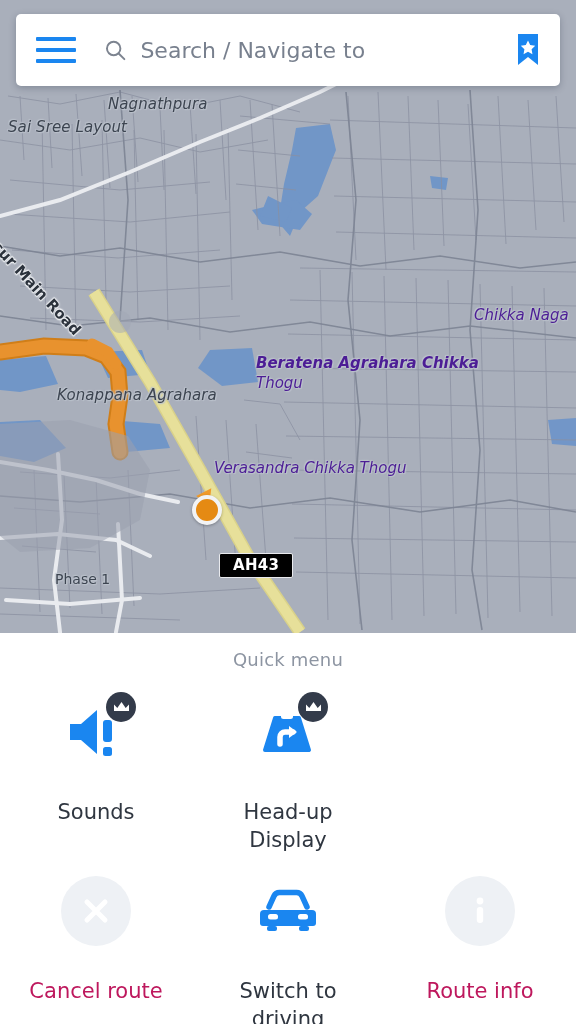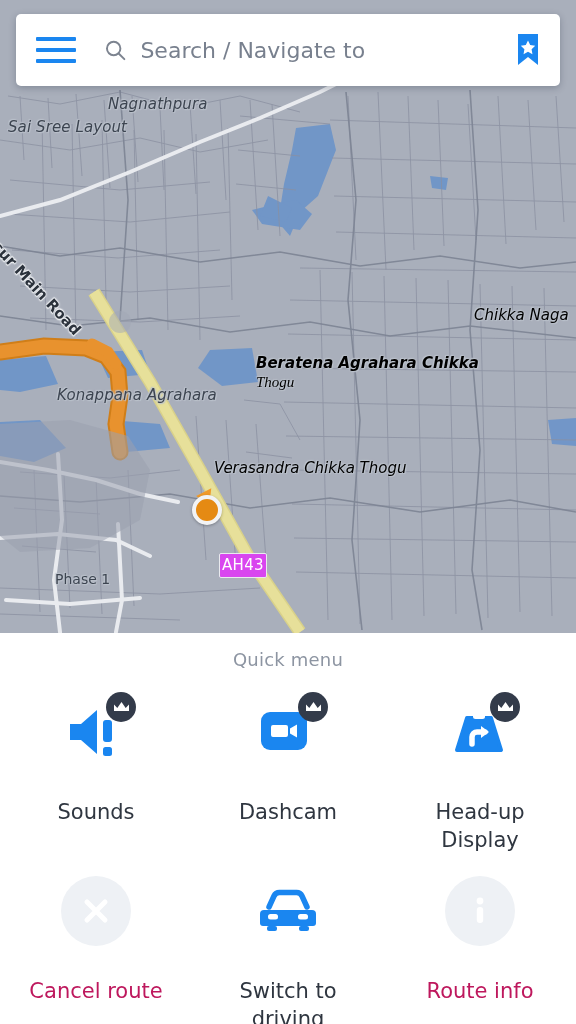--- a/index.html
+++ b/index.html
@@ -22,36 +22,36 @@
 
   .map-label {
     position: absolute;
     color: #3c4450;
     white-space: nowrap;
     text-shadow: 0 0 3px rgba(190,196,206,.95), 0 0 2px rgba(190,196,206,.95),
                  1px 1px 1px rgba(190,196,206,.9), -1px -1px 1px rgba(190,196,206,.9);
     pointer-events: none;
   }
   .lbl-place  { font-size: 15px; letter-spacing: .1px; font-style: italic; }
-  .lbl-italic { font-size: 15px; font-style: italic; color: #000000; }
+  .lbl-italic { font-size: 15px; font-style: italic; color: #4c1d95; }
   .lbl-small  { font-size: 14px; }
   .lbl-road-rot {
     font-size: 15px; font-weight: 600; color: #2b323c;
     transform-origin: left top;
     text-shadow: 0 0 3px #eef0f3, 0 0 2px #eef0f3, 1px 1px 1px #eef0f3, -1px -1px 1px #eef0f3;
   }
 
   .shield {
     position: absolute;
-    background: #d946ef;
+    background: #000000;
     color: #ffffff;
     font-size: 15px;
-    font-weight: 400;
+    font-weight: 700;
     letter-spacing: .3px;
-    padding: 2px 2px 3px;
+    padding: 2px 13px 3px;
     border-radius: 2px;
     border: 1.5px solid #e9eaee;
   }
 
   .gps-marker {
     position: absolute;
     width: 30px; height: 30px;
     border-radius: 50%;
     background: #e58a13;
     border: 4px solid #f2f3f5;
@@ -219,21 +219,21 @@
       </g>
       <g fill="#a2a8b5" opacity="0.5">
         <circle cx="120" cy="322" r="11"></circle>
       </g>
     </svg>
 
     <div class="map-label lbl-place" style="left:108px; top:95px;">Nagnathpura</div>
     <div class="map-label lbl-place" style="left:8px; top:118px;">Sai Sree Layout</div>
     <div class="map-label lbl-italic" style="left:474px; top:306px;">Chikka Naga</div>
     <div class="map-label lbl-italic" style="left:256px; top:354px;font-weight:bold;">Beratena Agrahara Chikka</div>
-    <div class="map-label lbl-italic" style="left:256px; top:374px;font-family:Liberation Serif, serif;">Thogu</div>
+    <div class="map-label lbl-italic" style="left:256px; top:374px;">Thogu</div>
     <div class="map-label lbl-italic" style="left:214px; top:459px;">Verasandra Chikka Thogu</div>
     <div class="map-label lbl-place" style="left:57px; top:386px;">Konappana Agrahara</div>
     <div class="map-label lbl-small" style="left:55px; top:571px;">Phase 1</div>
 
     <div class="map-label lbl-road-rot" style="left:2px; top:238px; transform:rotate(47deg);">sur Main Road</div>
 
     <div class="shield" style="left:219px; top:553px;">AH43</div>
 
     <div class="gps-cone" style="left:199px; top:487px; transform:rotate(35deg);"></div>
     <div class="gps-marker" style="left:192px; top:495px;"></div>
@@ -272,35 +272,20 @@
           </svg>
           <div class="crown-badge">
             <svg width="17" height="14" viewBox="0 0 17 14">
               <path d="M1 4.5 L4.3 8 L8.5 2 L12.7 8 L16 4.5 V11 H1 Z" fill="#ffffff"></path>
             </svg>
           </div>
         </div>
         <div class="qm-label">Sounds</div>
       </div>
 
-      <div class="qm-item">
-        <div class="qm-icon-wrap">
-          <svg width="62" height="52" viewBox="0 0 62 52">
-            <rect x="4" y="6" width="46" height="38" rx="9" fill="#1a86f0"></rect>
-            <path d="M16 19 h13 a2 2 0 0 1 2 2 v8 a2 2 0 0 1 -2 2 h-13 a2 2 0 0 1 -2 -2 v-8 a2 2 0 0 1 2 -2 z
-                     M33 22.5 l7 -4 v13 l-7 -4 z" fill="#ffffff"></path>
-          </svg>
-          <div class="crown-badge">
-            <svg width="17" height="14" viewBox="0 0 17 14">
-              <path d="M1 4.5 L4.3 8 L8.5 2 L12.7 8 L16 4.5 V11 H1 Z" fill="#ffffff"></path>
-            </svg>
-          </div>
-        </div>
-        <div class="qm-label">Dashcam</div>
-      </div>
 
       <div class="qm-item">
         <div class="qm-icon-wrap">
           <svg width="64" height="56" viewBox="0 0 64 56">
             <path d="M19 14 h24 l10 32 H9 z" fill="#1a86f0" stroke="#1a86f0" stroke-width="4" stroke-linejoin="round"></path>
             <rect x="25" y="8" width="12" height="7" rx="2.5" fill="#ffffff"></rect>
             <path d="M24 40 v-7 a5 5 0 0 1 5 -5 h8" fill="none" stroke="#ffffff" stroke-width="5.5" stroke-linecap="round"></path>
             <path d="M33 22 l8 6 l-8 6 z" fill="#ffffff"></path>
           </svg>
           <div class="crown-badge">

